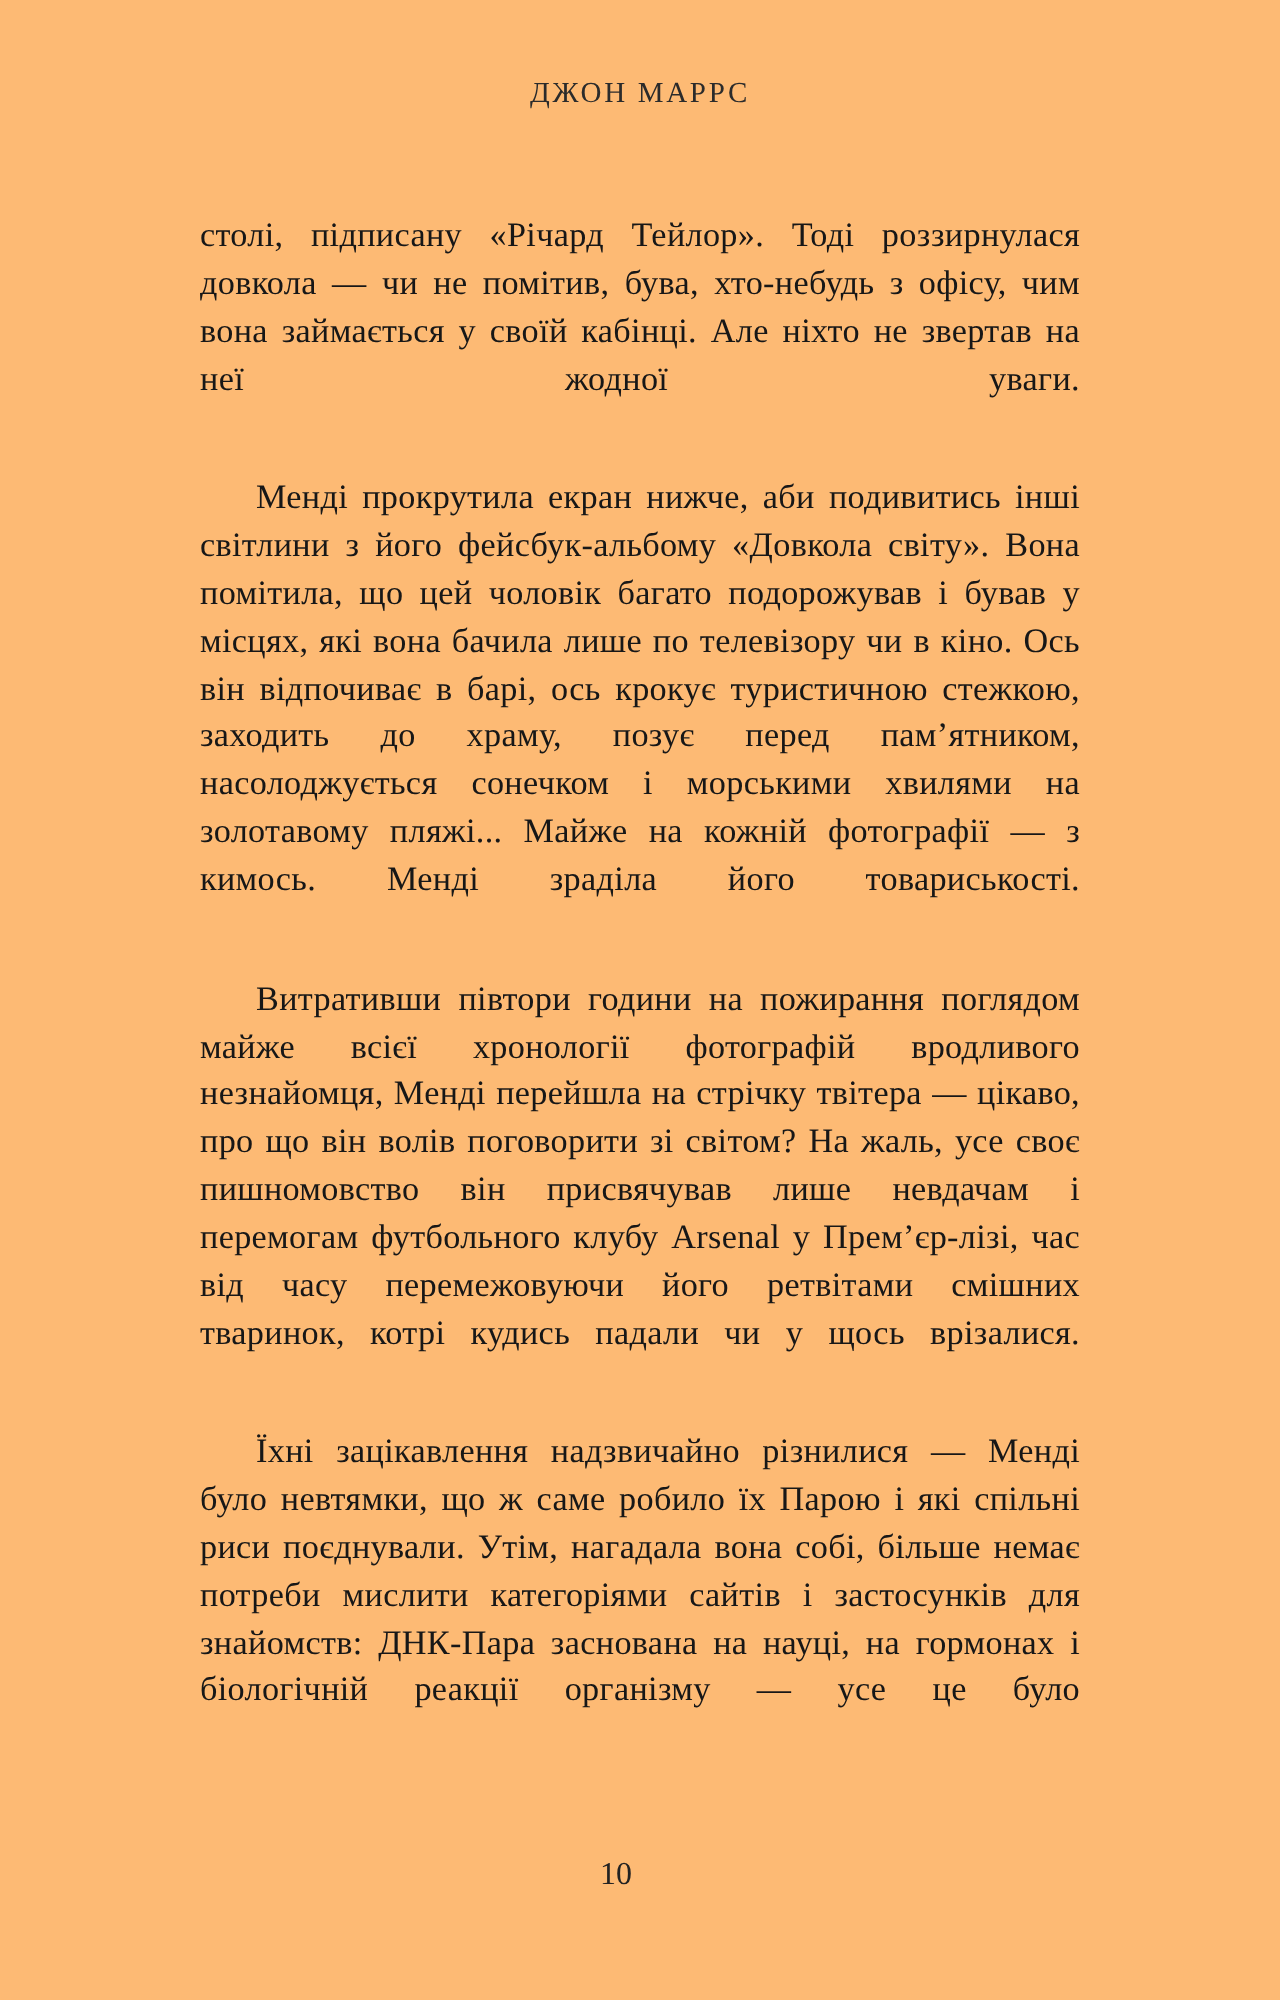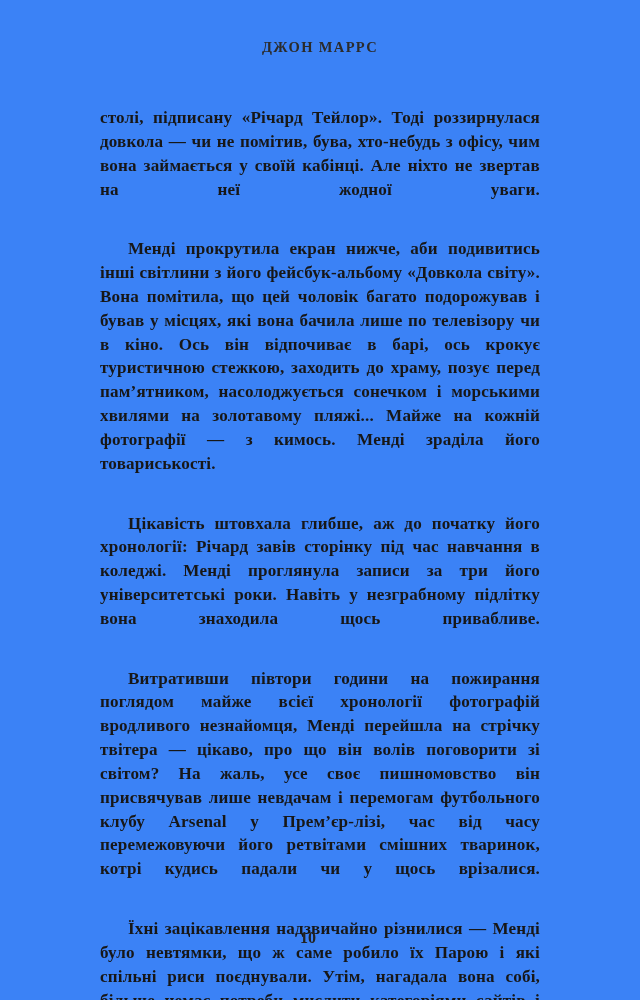--- a/index.html
+++ b/index.html
@@ -15,22 +15,21 @@
     color: #1a1a1a;
     overflow: hidden;
     position: relative;
   }
 
   .page {
     position: relative;
     width: 640px;
     height: 1000px;
     box-sizing: border-box;
-    background: #3b82f6;
-    font-weight: bold;
+    background: #fdba74;
   }
 
   
   .running-head {
     position: absolute;
     top: 38px;
     left: 0;
     width: 640px;
     text-align: center;
     font-family: "Liberation Serif", "DejaVu Serif", serif;
@@ -90,20 +89,19 @@
 </head>
 <body>
 
 <div class="page">
 
   <div class="running-head">ДЖОН МАРРС</div>
 
   <div class="text-block">
     <p class="para">столі, підписану «Річард Тейлор». Тоді роззирнулася довкола — чи не помітив, бува, хто-небудь з офісу, чим вона займається у своїй кабінці. Але ніхто не звертав на неї жодної уваги.</p>
     <p class="para indent">Менді прокрутила екран нижче, аби подивитись інші світлини з його фейсбук-альбому «Довкола світу». Вона помітила, що цей чоловік багато подорожував і бував у місцях, які вона бачила лише по телевізору чи в кіно. Ось він відпочиває в барі, ось крокує туристичною стежкою, заходить до храму, позує перед пам’ятником, насолоджується сонечком і морськими хвилями на золотавому пляжі... Майже на кожній фотографії — з кимось. Менді зраділа його товариськості.</p>
-    <p class="para indent">Цікавість штовхала глибше, аж до початку його хронології: Річард завів сторінку під час навчання в коледжі. Менді проглянула записи за три його університетські роки. Навіть у незграбному підлітку вона знаходила щось привабливе.</p>
     <p class="para indent">Витративши півтори години на пожирання поглядом майже всієї хронології фотографій вродливого незнайомця, Менді перейшла на стрічку твітера — цікаво, про що він волів поговорити зі світом? На жаль, усе своє пишномовство він присвячував лише невдачам і перемогам футбольного клубу Arsenal у Прем’єр-лізі, час від часу перемежовуючи його ретвітами смішних тваринок, котрі кудись падали чи у щось врізалися.</p>
     <p class="para indent">Їхні зацікавлення надзвичайно різнилися — Менді було невтямки, що ж саме робило їх Парою і які спільні риси поєднували. Утім, нагадала вона собі, більше немає потреби мислити категоріями сайтів і застосунків для знайомств: ДНК-Пара заснована на науці, на гормонах і біологічній реакції організму — усе це було</p>
   </div>
 
   <div class="folio">10</div>
 
 </div>
 
 </body></html>

